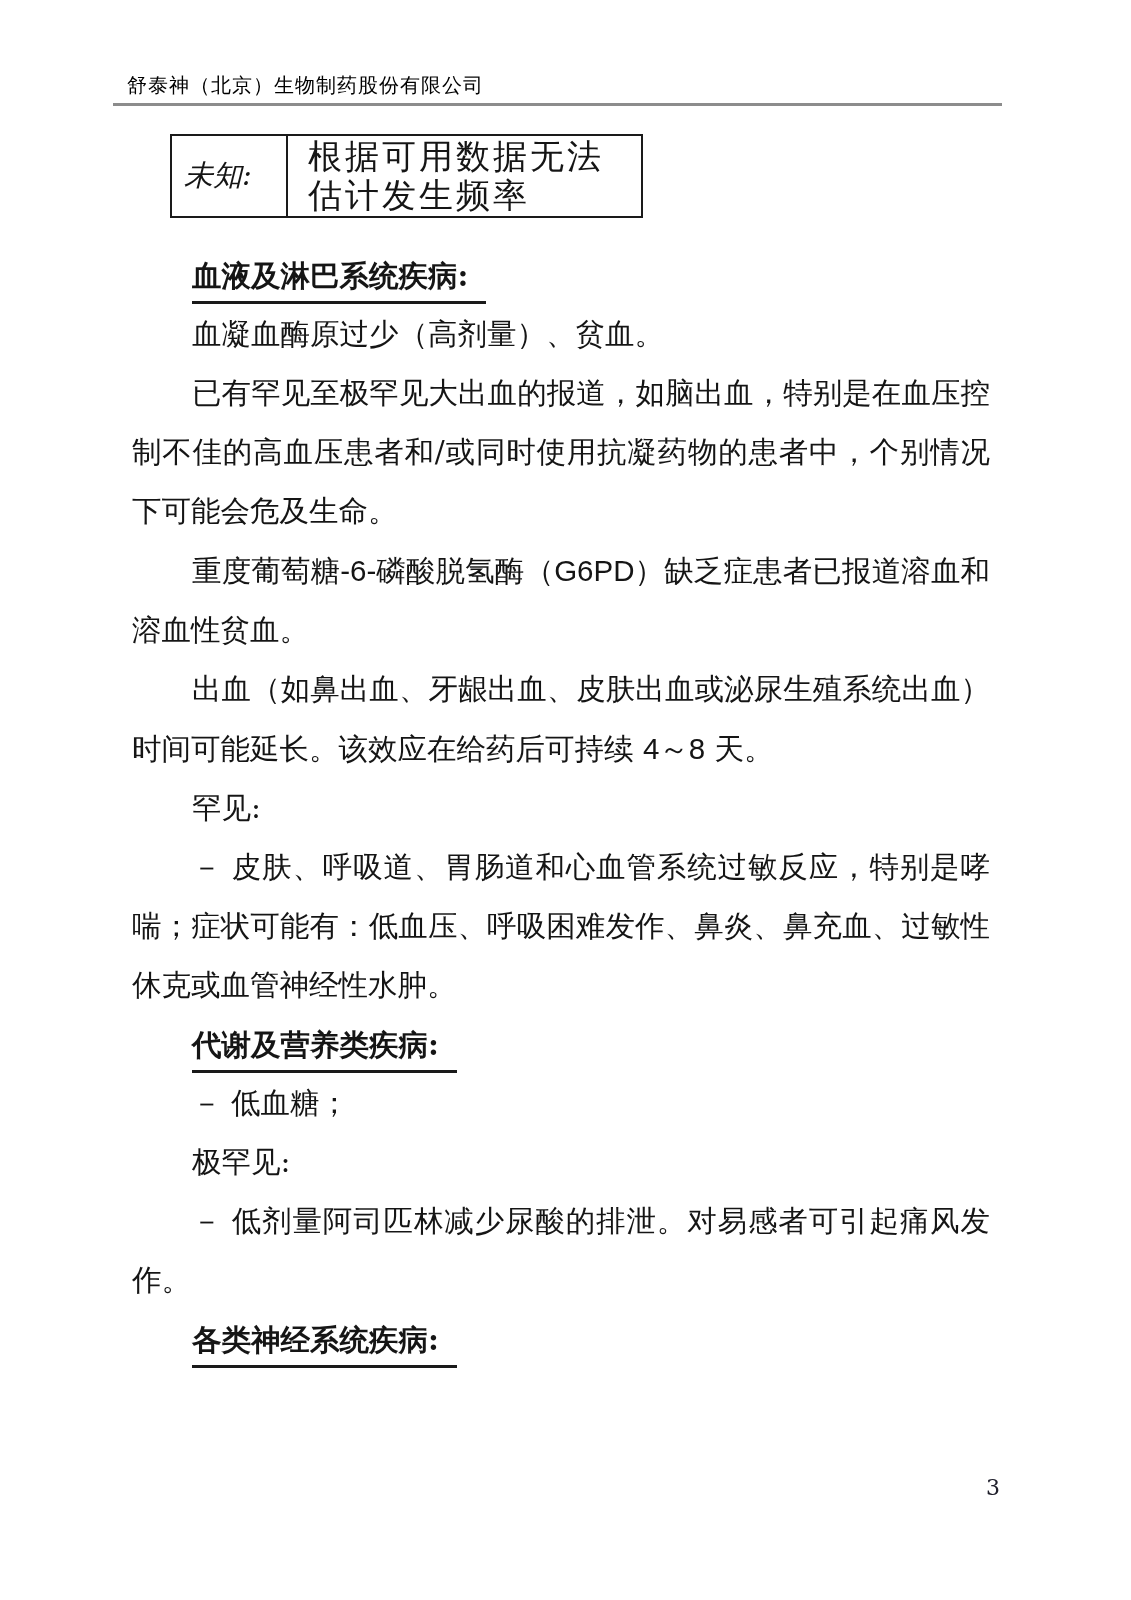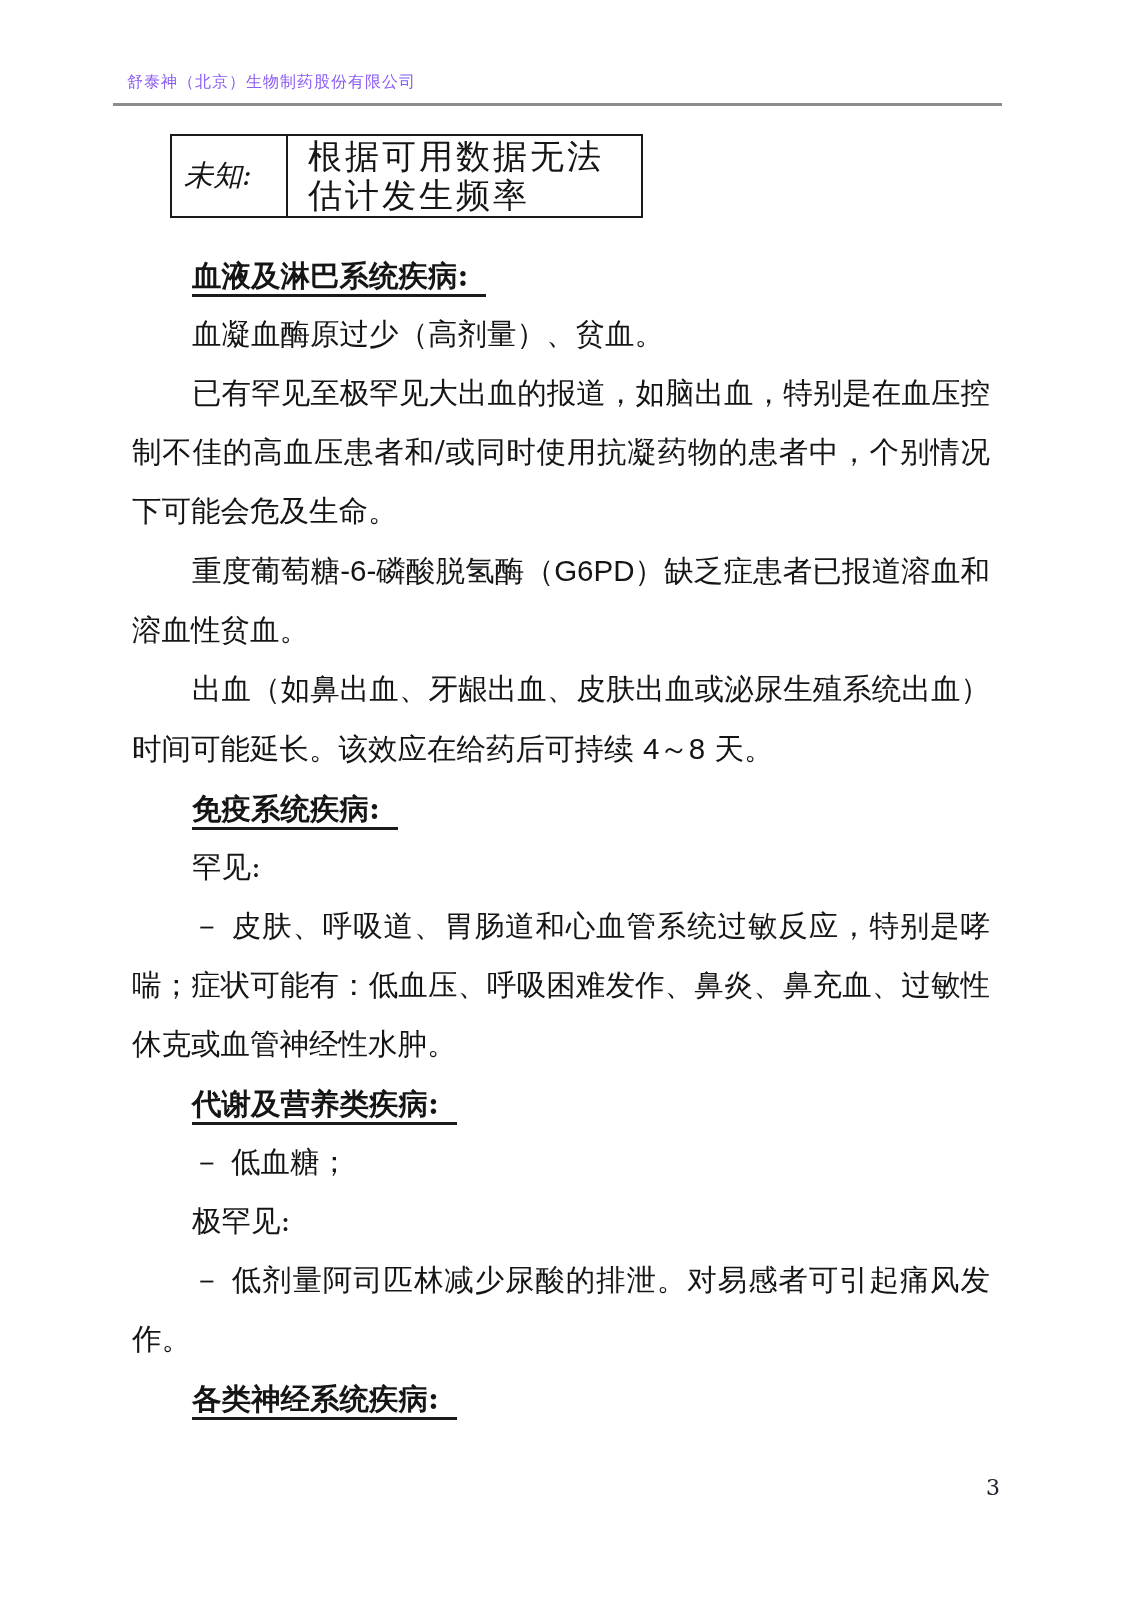--- a/index.html
+++ b/index.html
@@ -2,21 +2,21 @@
 <html><head>
 <meta charset="utf-8">
 <style>
   html,body{margin:0;padding:0;background:#ffffff;}
   .page{
     position:relative;width:1131px;height:1600px;background:#ffffff;
     font-family:"DejaVu Serif",serif;color:#151515;overflow:hidden;
   }
   .company-header{
     position:absolute;left:127px;top:72px;
-    font-size:16px;letter-spacing:1px;color:#8b5cf6;white-space:nowrap;
+    font-size:20px;letter-spacing:1px;color:#000000;white-space:nowrap;
   }
   .header-rule{
     position:absolute;left:113px;top:103px;width:889px;height:3px;background:#8c8c8c;
   }
   .content{
     position:absolute;left:132px;top:128px;width:858px;
   }
   table.freq{
     border-collapse:collapse;margin-left:38px;margin-top:6px;table-layout:fixed;
   }
@@ -27,21 +27,21 @@
   td.def{
     width:331px;padding:1px 2px 1px 20px;font-size:34px;
     letter-spacing:3px;line-height:39px;
   }
   .blocks{margin-top:28px;}
   .heading{
     font-size:29.5px;font-weight:bold;line-height:59px;padding-left:60px;
     white-space:nowrap;
   }
   .heading .hl{
-    border-bottom:3px solid #1a1a1a;padding-right:18px;padding-bottom:1px;
+    border-bottom:3px solid #1a1a1a;padding-right:18px;padding-bottom:8px;
   }
   .para{
     font-size:29.5px;line-height:59px;text-indent:60px;
     text-align:justify;word-break:normal;
   }
   .it{}
   .latin{font-family:"Liberation Sans",sans-serif;letter-spacing:0;}
   .pagenum{
     position:absolute;left:986px;top:1475px;font-size:22px;color:#20202c;
     font-family:"DejaVu Serif",serif;
@@ -62,21 +62,20 @@
             <td class="def">根据可用数据无法估计发生频率</td>
           </tr>
         </tbody>
     </table>
     <div class="blocks" id="blocks">
         <div class="heading"><span class="hl"><span>血液及淋巴系统疾病:</span></span></div>
         <div class="para"><span>血凝血酶原过少（高剂量）、贫血。</span></div>
         <div class="para"><span>已有</span><span class="it">罕见</span><span>至</span><span class="it">极罕见</span><span>大出血的报道，如脑出血，特别是在血压控制不佳的高血压患者和/或同时使用抗凝药物的患者中，个别情况下可能会危及生命。</span></div>
         <div class="para"><span>重度葡萄糖</span><span class="latin">-6-</span><span>磷酸脱氢酶（</span><span class="latin">G6PD</span><span>）缺乏症患者已报道溶血和溶血性贫血。</span></div>
         <div class="para"><span>出血（如鼻出血、牙龈出血、皮肤出血或泌尿生殖系统出血）时间可能延长。该效应在给药后可持续 </span><span class="latin">4～8</span><span> 天。</span></div>
-        <div class="heading"><span class="hl"><span>免疫系统疾病:</span></span></div>
         <div class="para"><span class="it">罕见:</span></div>
         <div class="para"><span>－ 皮肤、呼吸道、胃肠道和心血管系统过敏反应，特别是哮喘；症状可能有：低血压、呼吸困难发作、鼻炎、鼻充血、过敏性休克或血管神经性水肿。</span></div>
         <div class="heading"><span class="hl"><span>代谢及营养类疾病:</span></span></div>
         <div class="para"><span>－ 低血糖；</span></div>
         <div class="para"><span class="it">极罕见:</span></div>
         <div class="para"><span>－ 低剂量阿司匹林减少尿酸的排泄。对易感者可引起痛风发作。</span></div>
         <div class="heading"><span class="hl"><span>各类神经系统疾病:</span></span></div>
       </div>
   </div>
 

